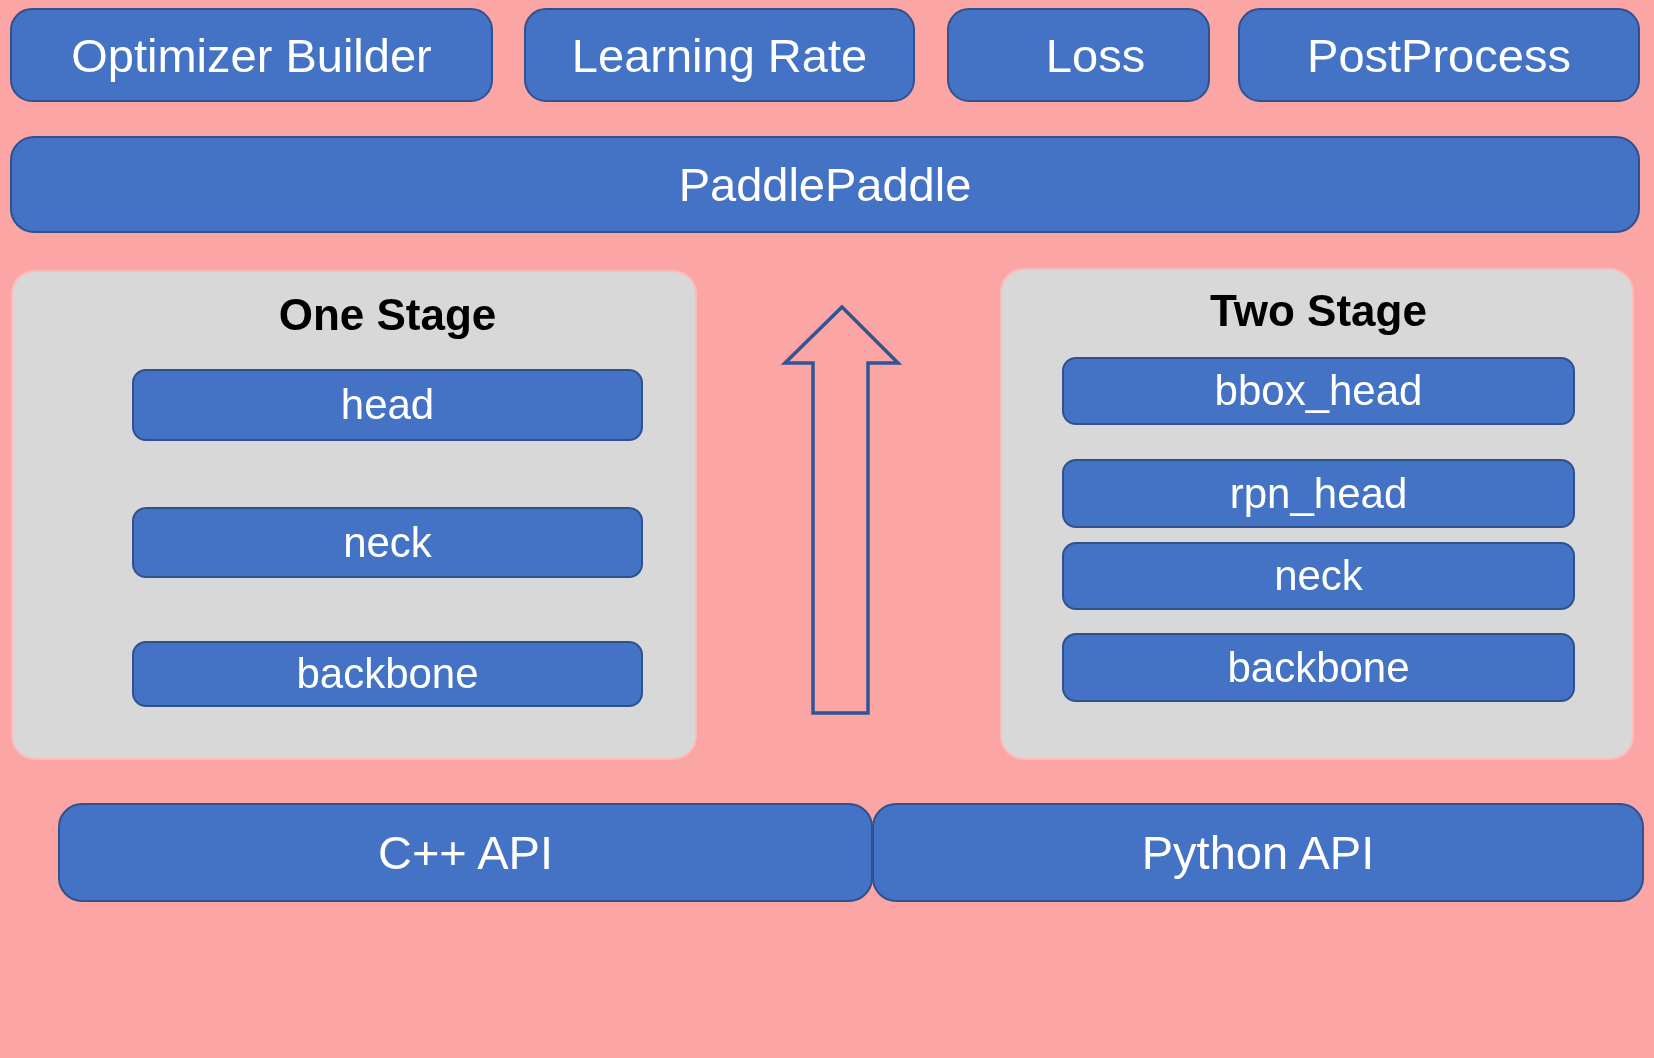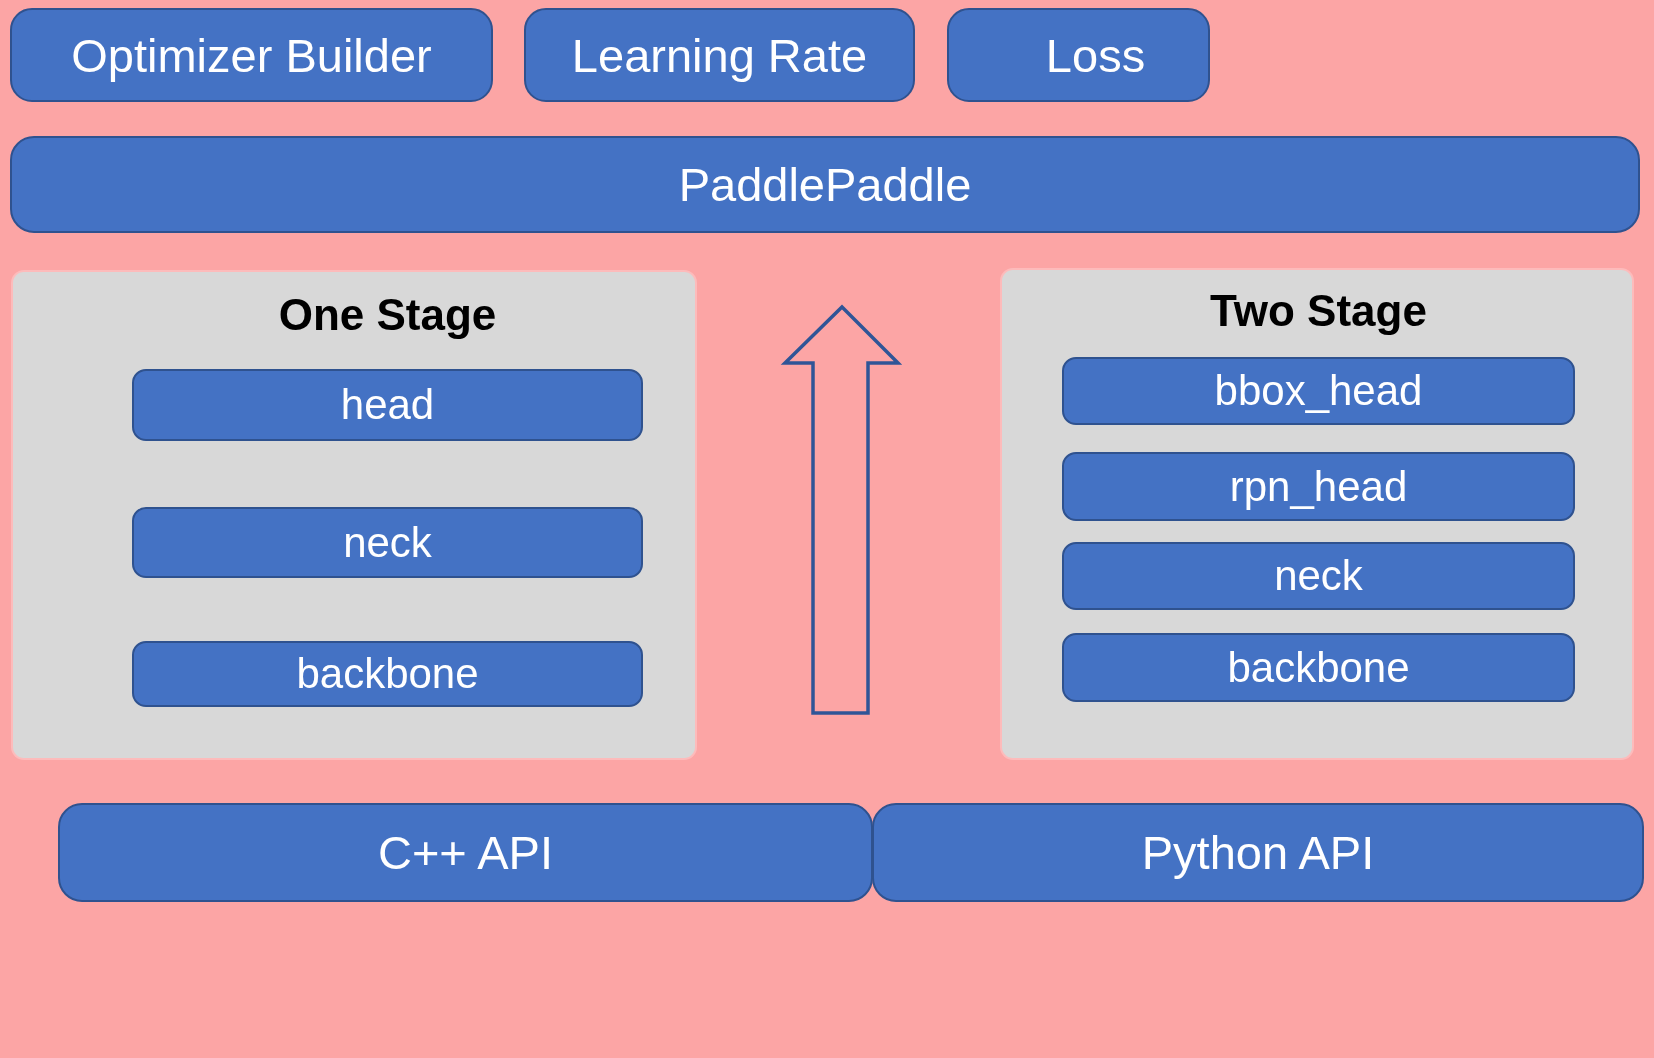--- a/index.html
+++ b/index.html
@@ -36,21 +36,21 @@
   }
   .bigbar {
     border-radius: 24px;
     font-size: 47px;
     font-weight: 400;
   }
   .panel {
     position: absolute;
     box-sizing: border-box;
     background: #D8D8D8;
-    border-radius: 11px;
+    border-radius: 22px;
     box-shadow: 0 0 0 2px rgba(255,255,255,0.25);
   }
   .panel-title {
     position: absolute;
     color: #000000;
     font-size: 44px;
     font-weight: 700;
     text-align: center;
     white-space: nowrap;
   }
@@ -78,21 +78,21 @@
   
   #panel-one { left: 13px; top: 272px; width: 682px; height: 486px; }
   #panel-one .panel-title { left: 119px; top: 18px; width: 511px; }
   #one-head     { left: 119px; top: 97px;  width: 511px; height: 72px; }
   #one-neck     { left: 119px; top: 235px; width: 511px; height: 71px; }
   #one-backbone { left: 119px; top: 369px; width: 511px; height: 66px; }
   
   #panel-two { left: 1002px; top: 270px; width: 630px; height: 488px; }
   #panel-two .panel-title { left: 60px; top: 16px; width: 513px; }
   #two-bbox     { left: 60px; top: 87px;  width: 513px; height: 68px; }
-  #two-rpn      { left: 60px; top: 182px; width: 513px; height: 69px; }
+  #two-rpn      { left: 60px; top: 189px; width: 513px; height: 69px; }
   #two-neck     { left: 60px; top: 272px; width: 513px; height: 68px; }
   #two-backbone { left: 60px; top: 363px; width: 513px; height: 69px; }
   
   #arrow-up { position: absolute; left: 780px; top: 303px; width: 123px; height: 414px; }
   
   #box-cpp    { left: 10px;  top: 803px; width: 815px; height: 99px; margin-left: 48px; }
   #box-python { left: 872px; top: 803px; width: 772px; height: 99px; }
   
   #bar-framework { left: 10px; top: 938px; width: 1630px; height: 100px; }
 </style>
@@ -102,20 +102,23 @@
 <div id="canvas">
 
   <div class="bluebox row1" id="box-optimizer">
     <span>Optimizer Builder</span>
   </div>
   <div class="bluebox row1" id="box-lr">
     <span>Learning Rate</span>
   </div>
   <div class="bluebox row1" id="box-loss">
     <span>Loss</span>
+  </div>
+  <div class="bluebox row1" id="box-postprocess">
+    <span>PostProcess</span>
   </div>
 
   <div class="bluebox bigbar" id="bar-architectures">
     <span>PaddlePaddle</span>
   </div>
 
   <div class="panel" id="panel-one">
     <div class="panel-title">One Stage</div>
     <div class="layerbar" id="one-head">
       <span>head</span>

